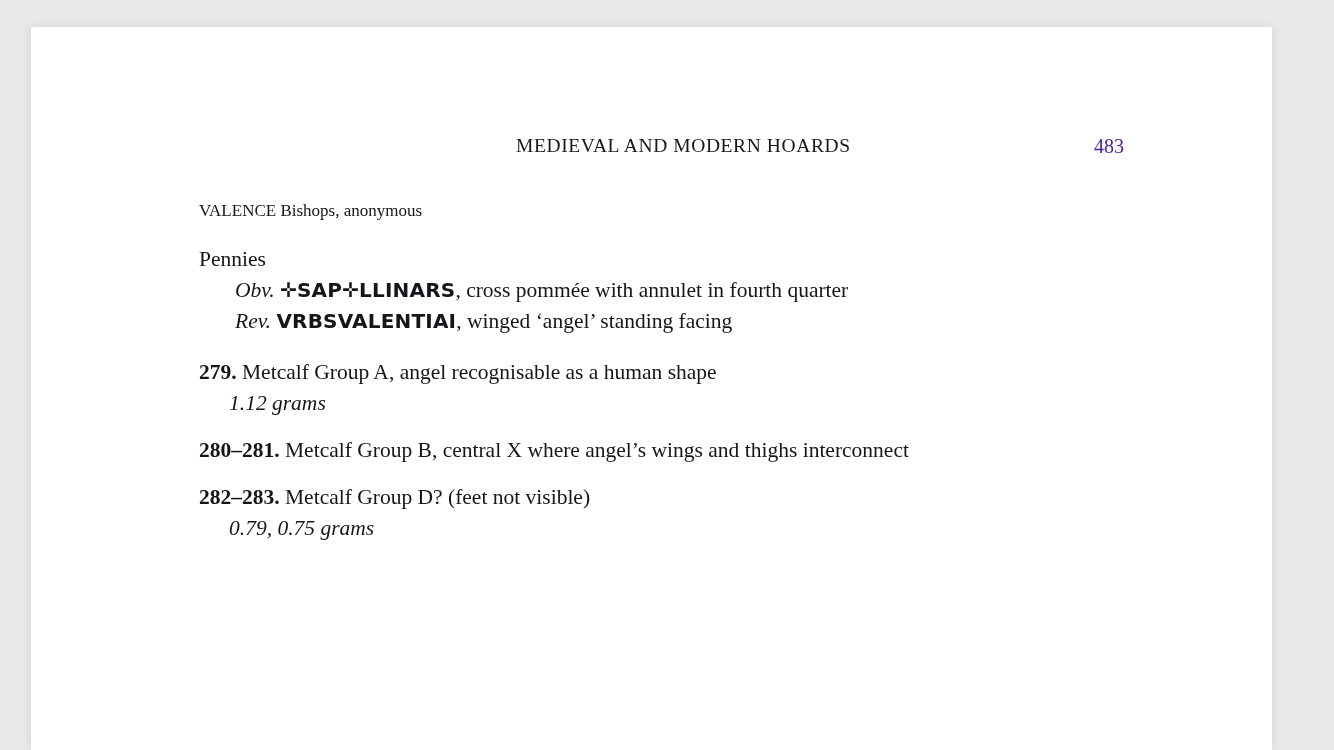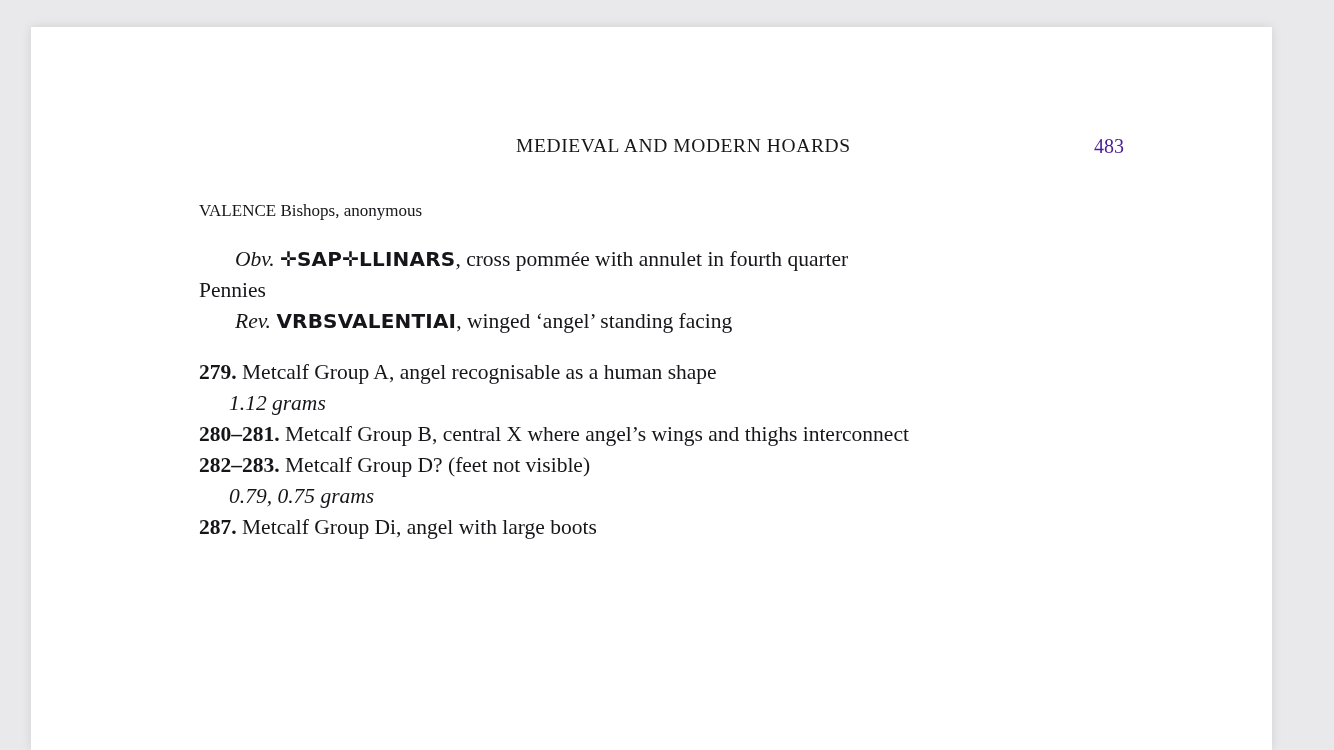--- a/index.html
+++ b/index.html
@@ -88,43 +88,44 @@
   .ital {
     font-style: italic;
   }
   .uncial {
     font-family: "DejaVu Sans", sans-serif;
     font-weight: bold;
     font-size: 20px;
     letter-spacing: 0.2px;
   }
   .entry {
+    margin-top: 16px;
   }
   .gap-med { margin-top: 20px; }
 </style>
 </head>
 <body>
 
 <div class="page-wrap">
   <div class="page-inner">
 
     <div class="running-head">
       <div class="rh-title">MEDIEVAL AND MODERN HOARDS</div>
       <div class="rh-page">483</div>
     </div>
 
     <div class="body-col">
 
       <div class="line heading">VALENCE Bishops, anonymous</div>
 
+      <div class="line sub">Pennies</div>
+
       <div class="line indent1">
         <span class="ital">Obv.</span><span>&nbsp;</span><span class="uncial">✛SAP✛LLINARS</span><span>, cross pommée with annulet in fourth quarter</span>
       </div>
-
-      <div class="line sub">Pennies</div>
 
       <div class="line indent1">
         <span class="ital">Rev.</span><span>&nbsp;</span><span class="uncial">VRBSVALENTIAI</span><span>, winged ‘angel’ standing facing</span>
       </div>
 
       <div class="entry gap-med">
         <div class="line">
           <span class="bold">279.</span><span>&nbsp;</span><span>Metcalf Group A, angel recognisable as a human shape</span>
         </div>
         <div class="line indent2">1.12 grams</div>
@@ -138,20 +139,17 @@
 
       <div class="entry">
         <div class="line">
           <span class="bold">282–283.</span><span>&nbsp;</span><span>Metcalf Group D? (feet not visible)</span>
         </div>
         <div class="line indent2">0.79, 0.75 grams</div>
       </div>
 
 
       <div class="entry">
-        <div class="line">
-          <span class="bold">287.</span><span>&nbsp;</span><span>Metcalf Group Di, angel with large boots</span>
-        </div>
       </div>
 
     </div>
   </div>
 </div>
 
 </body></html>

